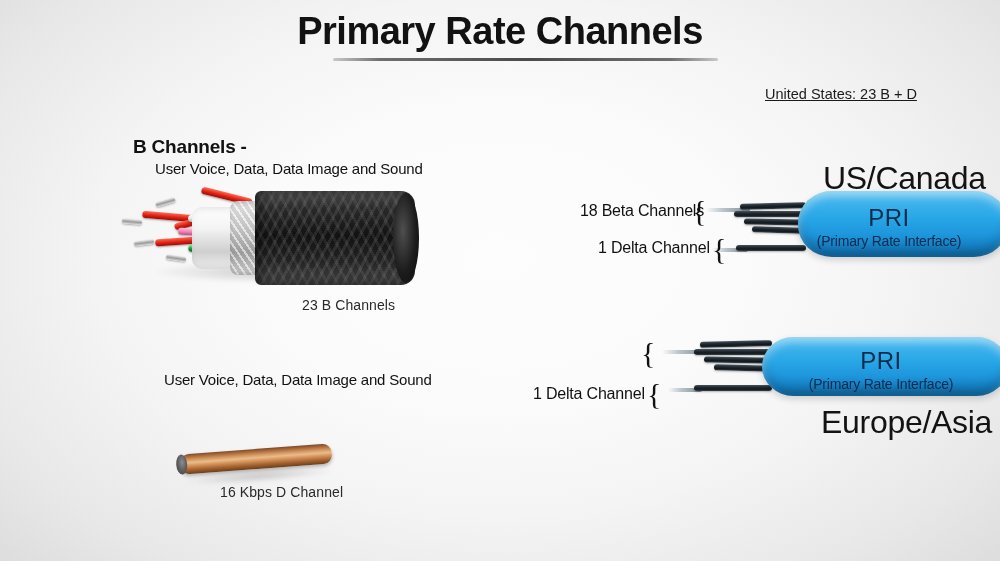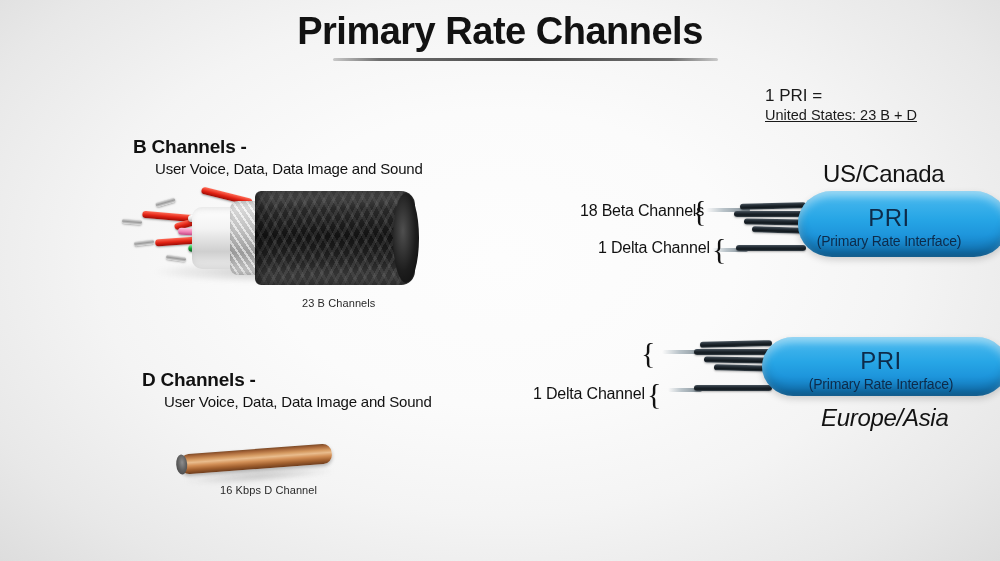--- a/index.html
+++ b/index.html
@@ -74,21 +74,21 @@
     margin-left: 22px;
     margin-top: 2px;
     letter-spacing: -0.2px;
   }
   #b-head { left: 133px; top: 136px; }
   #d-head { left: 142px; top: 369px; }
 
   
   .caption {
     position: absolute;
-    font-size: 11px;
+    font-size: 14px;
     color: #2a2a2a;
     letter-spacing: 0.1px;
     white-space: nowrap;
   }
   #cap-b { left: 302px; top: 297px; }
   #cap-d { left: 220px; top: 484px; }
 
   
   .cablephoto {
     position: absolute;
@@ -229,26 +229,26 @@
     margin-top: 4px;
   }
   #cable-us   { left: 798px; top: 191px; width: 210px; height: 66px; }
   #cable-us .pri-label { top: 15px; left: -28px; }
   #cable-eu   { left: 762px; top: 337px; width: 246px; height: 59px; }
   #cable-eu .pri-label { top: 12px; left: -8px; }
 
   
   .region {
     position: absolute;
-    font-size: 24px;
+    font-size: 32px;
     color: #131313;
     letter-spacing: -0.3px;
   }
   #region-us { left: 823px; top: 160px; }
-  #region-eu { left: 821px; top: 404px; font-style: italic; }
+  #region-eu { left: 821px; top: 404px; }
 
   
   .chan-label {
     position: absolute;
     font-size: 16px;
     color: #111;
     white-space: nowrap;
     letter-spacing: -0.2px;
   }
   .brace {
@@ -283,21 +283,20 @@
 </style>
 </head>
 <body>
 
 <div id="slide">
 
   <div class="title">Primary Rate Channels</div>
   <div class="title-rule"></div>
 
   <div class="pri-def">
-    <div class="l1">1 PRI =</div>
     <div class="l2">United States: 23 B + D</div>
   </div>
 
   <div class="chan-head" id="b-head">
     <div class="big">B Channels -</div>
     <div class="sub">User Voice, Data, Data Image and Sound</div>
   </div>
 
   <div class="cablephoto">
     <div class="cp-shadow"></div>
@@ -336,21 +335,20 @@
     <div class="wire" style="left:132px; top:62px; width:42px; transform:rotate(4deg);
                 background:linear-gradient(to bottom,#ffeb7a,#e8c318 55%,#9b7d04);"></div>
 
     <div class="cp-shield"></div>
     <div class="cp-jacket"></div>
   </div>
 
   <div class="caption" id="cap-b">23 B Channels</div>
 
   <div class="chan-head" id="d-head">
-    <div class="big">D Channels -</div>
     <div class="sub">User Voice, Data, Data Image and Sound</div>
   </div>
 
   <div class="rod-shadow"></div>
   <div class="rod">
     <div class="rod-body"></div>
     <div class="rod-cap"></div>
   </div>
   <div class="caption" id="cap-d">16 Kbps D Channel</div>
 

